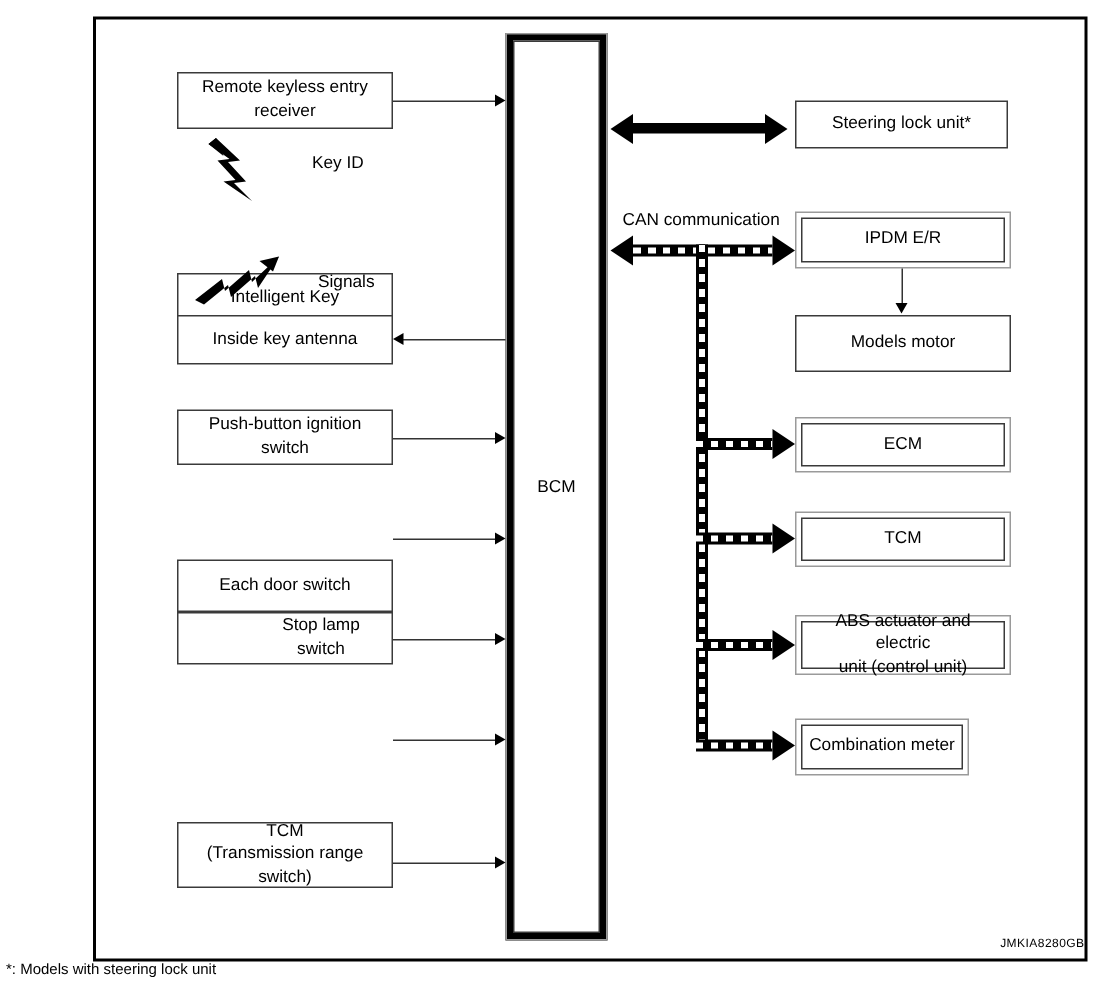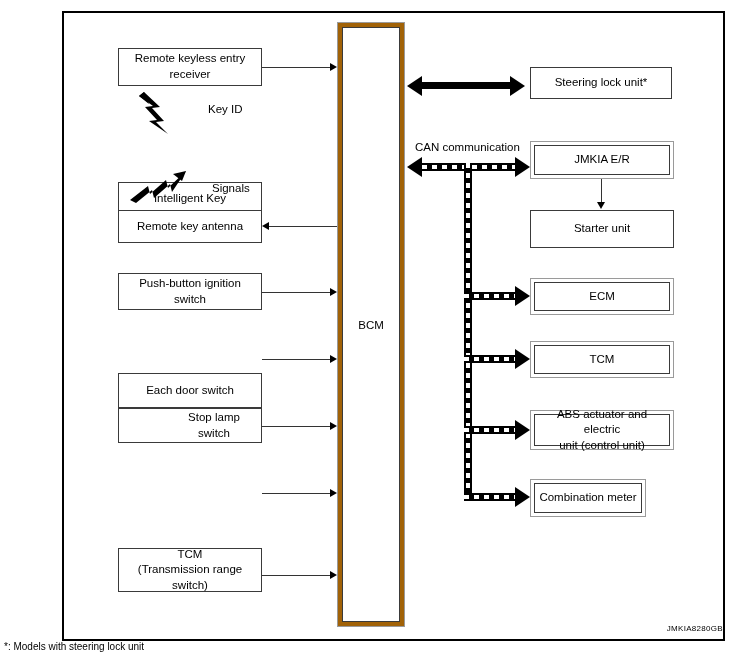--- a/index.html
+++ b/index.html
@@ -30,21 +30,21 @@
   }
   .dbl > .inner{
     width:100%;height:100%;border:1px solid #3a3a3a;background:#fff;
     display:flex;align-items:center;justify-content:center;text-align:center;
     box-sizing:border-box;
   }
 
   
   .bcm{
     position:absolute;left:337px;top:22px;width:68px;height:605px;
-    box-sizing:border-box;border:1px solid #9a9a9a;padding:4px;background:#a16207;
+    box-sizing:border-box;border:1px solid #9a9a9a;padding:4px;background:#000000;
   }
   .bcm .inner{
     width:100%;height:100%;box-sizing:border-box;border:1px solid #3a3a3a;
     background:#fff;display:flex;align-items:center;justify-content:center;
     font-size:11.5px;
   }
 
   
   .hline{position:absolute;height:0;border-top:1px solid #333;}
   .vline{position:absolute;width:0;border-left:1px solid #333;}
@@ -106,21 +106,21 @@
     <span class="lbl">
       <span>Remote keyless entry</span><br><span>receiver</span>
     </span>
   </div>
 
   <div class="box" style="left:118px;top:138px;width:144px;height:33px;margin-top:44px;">
     <span class="lbl">Intelligent Key</span>
   </div>
 
   <div class="box" style="left:118px;top:210px;width:144px;height:33px;">
-    <span class="lbl">Remote key antenna</span>
+    <span class="lbl">Inside key antenna</span>
   </div>
 
   <div class="box" style="left:118px;top:273px;width:144px;height:37px;">
     <span class="lbl">
       <span>Push-button ignition</span><br><span>switch</span>
     </span>
   </div>
 
   <div class="box" style="left:118px;top:341px;width:144px;height:35px;margin-top:32px;">
     <span class="lbl">Each door switch</span>
@@ -140,26 +140,26 @@
   <div class="bcm">
     <div class="inner">BCM</div>
   </div>
 
   <div class="box" style="left:530px;top:67px;width:142px;height:32px;">
     <span class="lbl">Steering lock unit*</span>
   </div>
 
   <div class="box dbl" style="left:530px;top:141px;width:144px;height:38px;">
     <div class="inner">
-        <span class="lbl">JMKIA E/R</span>
+        <span class="lbl">IPDM E/R</span>
       </div>
   </div>
 
   <div class="box" style="left:530px;top:210px;width:144px;height:38px;">
-    <span class="lbl">Starter unit</span>
+    <span class="lbl">Models motor</span>
   </div>
 
   <div class="box dbl" style="left:530px;top:278px;width:144px;height:37px;">
     <div class="inner">
         <span class="lbl">ECM</span>
       </div>
   </div>
 
   <div class="box dbl" style="left:530px;top:341px;width:144px;height:37px;">
     <div class="inner">

